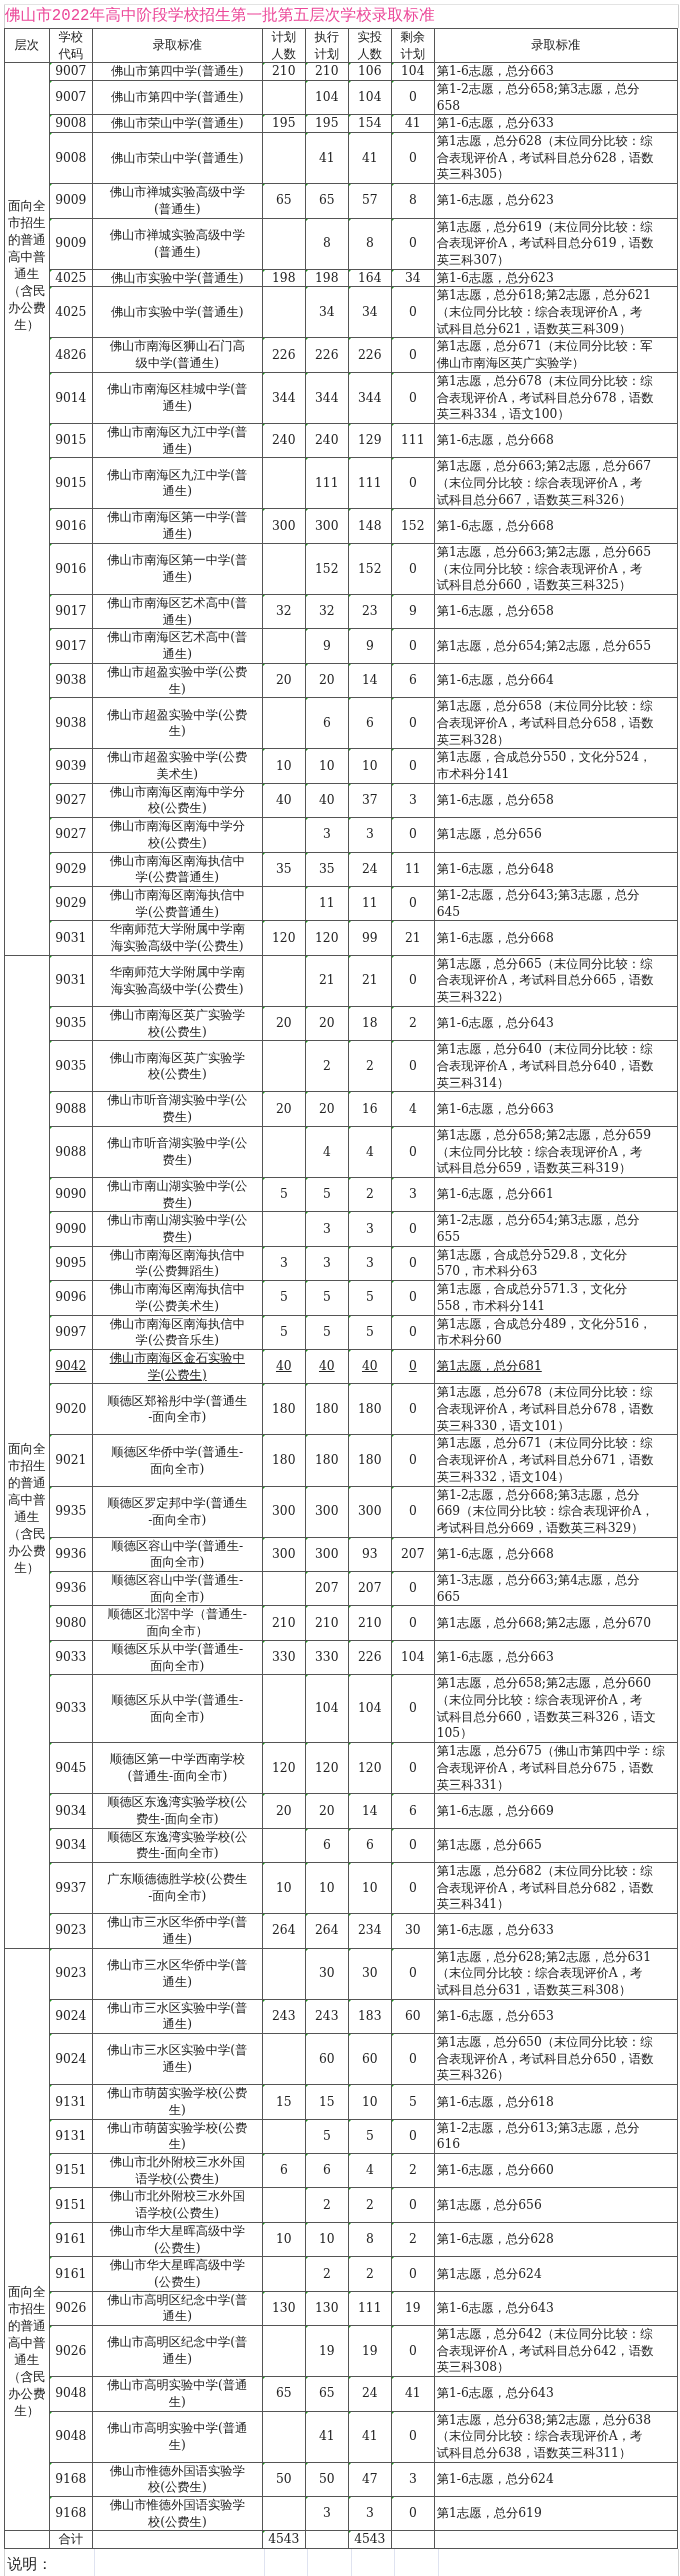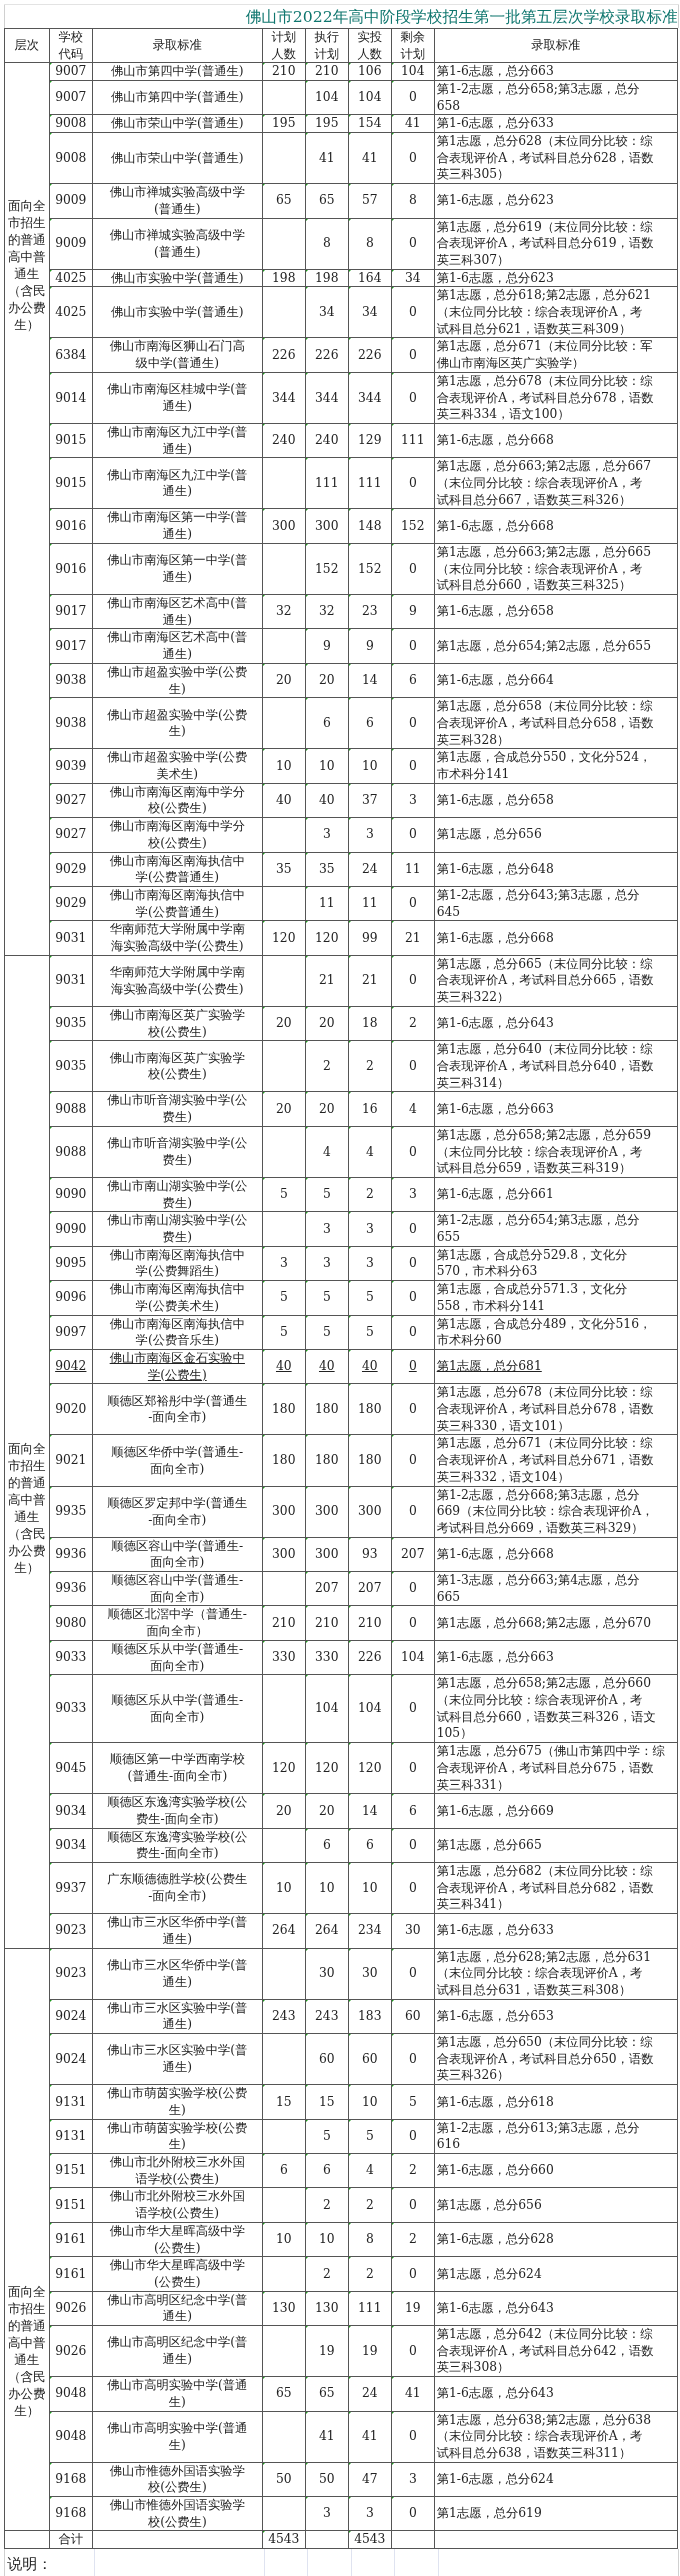--- a/index.html
+++ b/index.html
@@ -1,20 +1,20 @@
 <!DOCTYPE html>
 <html style="font-size:10px"><head>
 <meta charset="utf-8">
 <style>
   html, body { margin: 0; padding: 0; background: #ffffff; }
   body { width: 680px; height: 2576px; position: relative; overflow: hidden;
          font-family: "DejaVu Serif", "Liberation Serif", serif; color: #222; }
   .page { position: absolute; left: 3.8px; top: 3.8px; width: 675px; border-top: 0.6px solid #e3e3e3; }
-  .title { height: 23px; line-height: 23px; text-align: right; font-size: 15.7px; letter-spacing: 0px;
-           color: #0f766e; border-left: 0.6px solid #d0d0d0; border-right: 0.6px solid #d0d0d0; }
+  .title { height: 23px; line-height: 23px; text-align: left; font-size: 15.7px; letter-spacing: 0px;
+           color: #ec4899; border-left: 0.6px solid #d0d0d0; border-right: 0.6px solid #d0d0d0; font-family: Liberation Mono, monospace; }
   table { border-collapse: collapse; table-layout: fixed; width: 577px; padding-left: 16px; }
   td, th { border: 0.9px solid #555; padding: 0 1.9px; font-weight: normal; font-size: 12.3px;
            line-height: 16.7px; vertical-align: middle; overflow: hidden; }
   th { text-align: center; }
   td.c { text-align: center; }
   td.name { text-align: center; padding: 0 2.5px; }
   td.std { text-align: left; padding: 0 1.3px 0 1.9px; }
   td.level { text-align: center; font-size: 12.6px; line-height: 17px; padding: 0 0.6px; border-bottom: none; border-top: none; }
   tr.sec-start td.level { border-top: 0.9px solid #555; }
   td.code, td.num { position: relative; }
@@ -176,21 +176,21 @@
           <td class="c num">34</td>
           <td class="c num">34</td>
           <td class="c num">0</td>
           <td class="std">
             <span class="line">第1志愿，总分618;第2志愿，总分621</span>
             <span class="line">（末位同分比较：综合表现评价A，考</span>
             <span class="line">试科目总分621，语数英三科309）</span>
           </td>
         </tr>
         <tr style="height: 33px;">
-          <td class="c code">6384</td>
+          <td class="c code">4826</td>
           <td class="name">
             <span class="line">佛山市南海区狮山石门高</span>
             <span class="line">级中学(普通生)</span>
           </td>
           <td class="c num">226</td>
           <td class="c num">226</td>
           <td class="c num">226</td>
           <td class="c num">0</td>
           <td class="std">
             <span class="line">第1志愿，总分671（末位同分比较：军</span>

